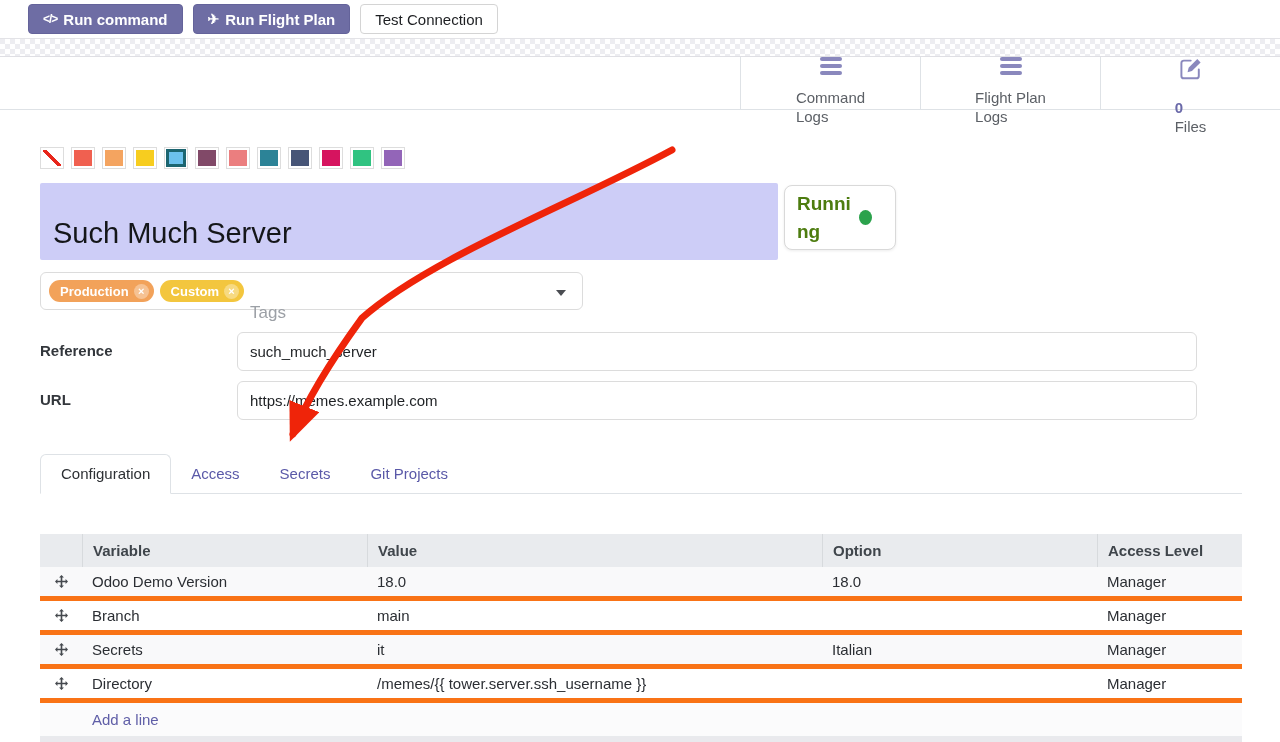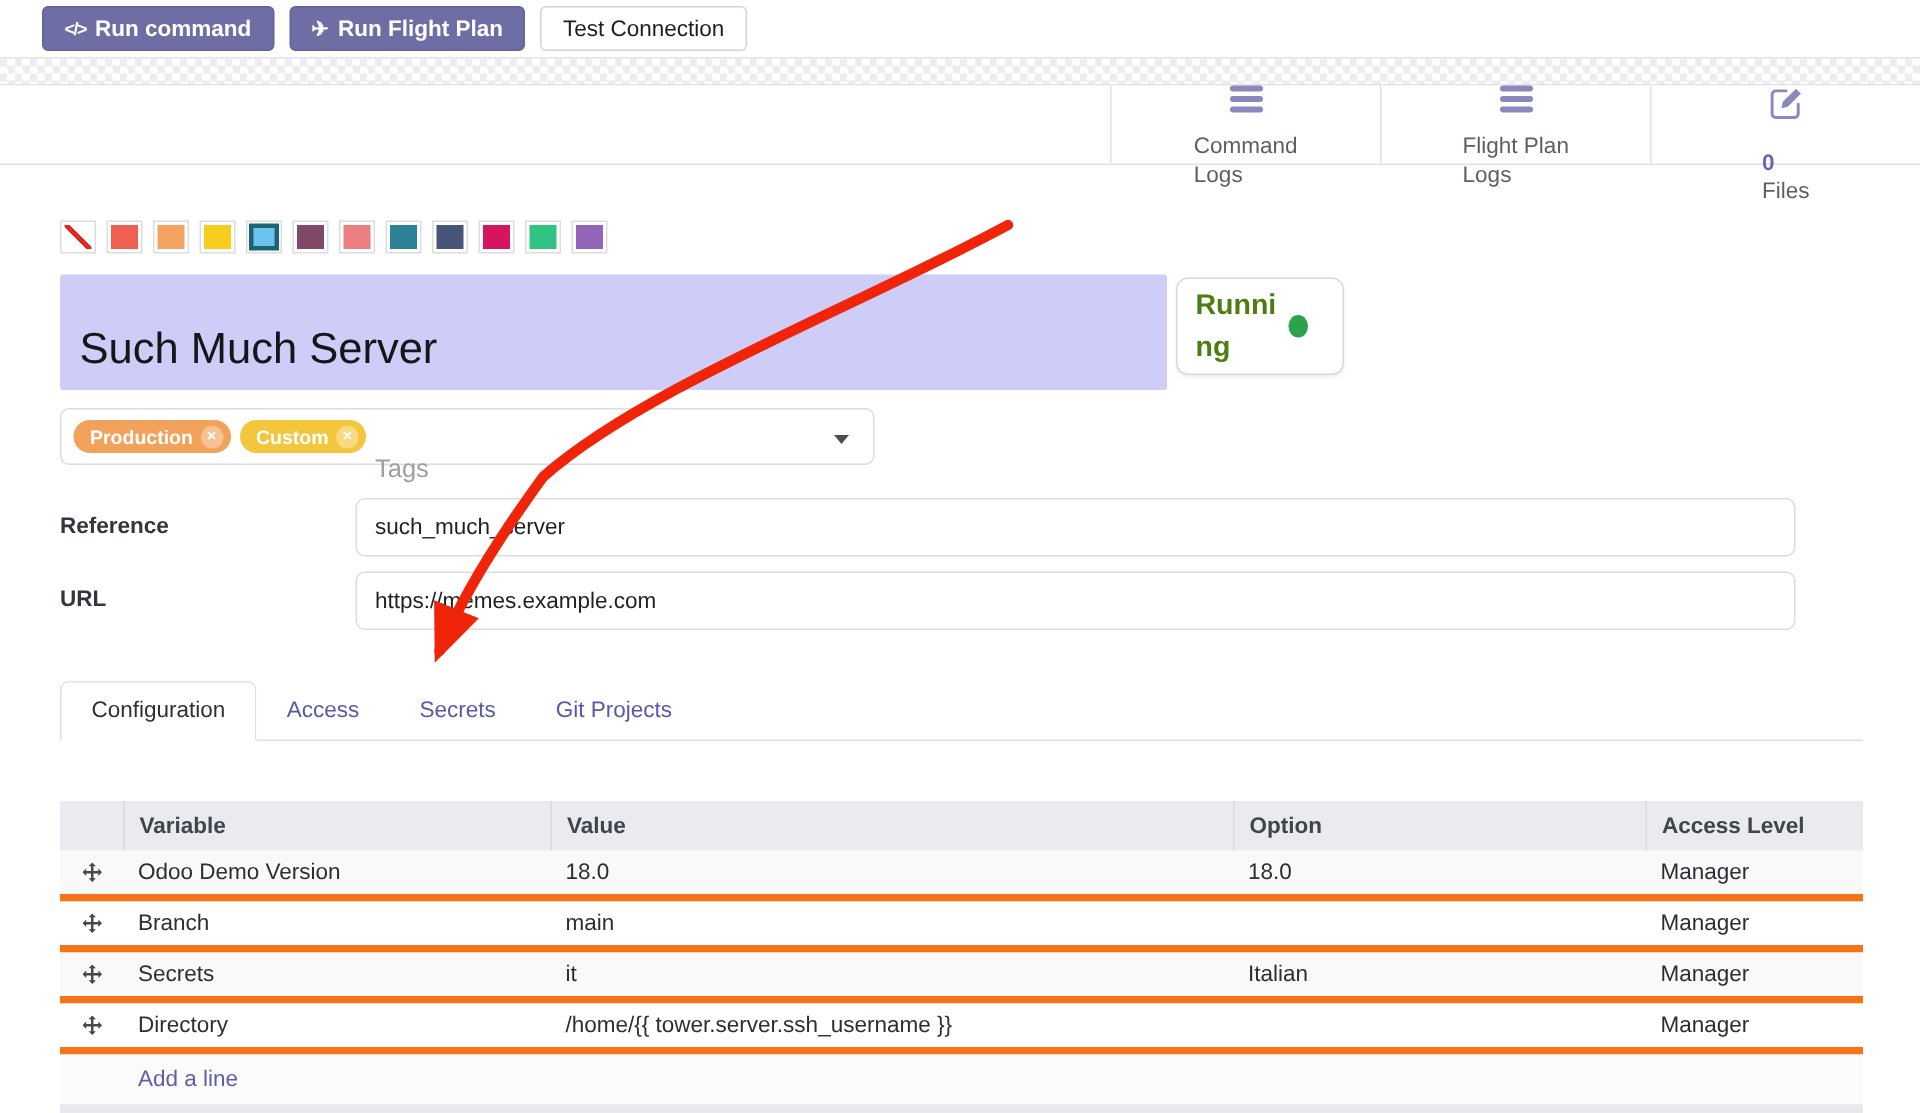--- a/index.html
+++ b/index.html
@@ -269,21 +269,21 @@
       <div class="t-cell">Italian</div>
       <div class="t-cell">Manager</div>
     </div>
           <div class="t-row t-body-row">
       <div class="handle-cell">
         <svg width="13" height="13" viewBox="0 0 16 16">
           <path d="M8 0 L11 3 H9 V7 H13 V5 L16 8 L13 11 V9 H9 V13 H11 L8 16 L5 13 H7 V9 H3 V11 L0 8 L3 5 V7 H7 V3 H5 Z" fill="#45494e"></path>
         </svg>
       </div>
       <div class="t-cell">Directory</div>
-      <div class="t-cell">/home/{{ tower.server.ssh_username }}</div>
+      <div class="t-cell">/memes/{{ tower.server.ssh_username }}</div>
       <div class="t-cell"></div>
       <div class="t-cell">Manager</div>
     </div>
         </div>
       <div class="add-line-row">
         <a class="add-line-link">Add a line</a>
       </div>
       <div class="bottom-strip"></div>
     </div>
   </div>

